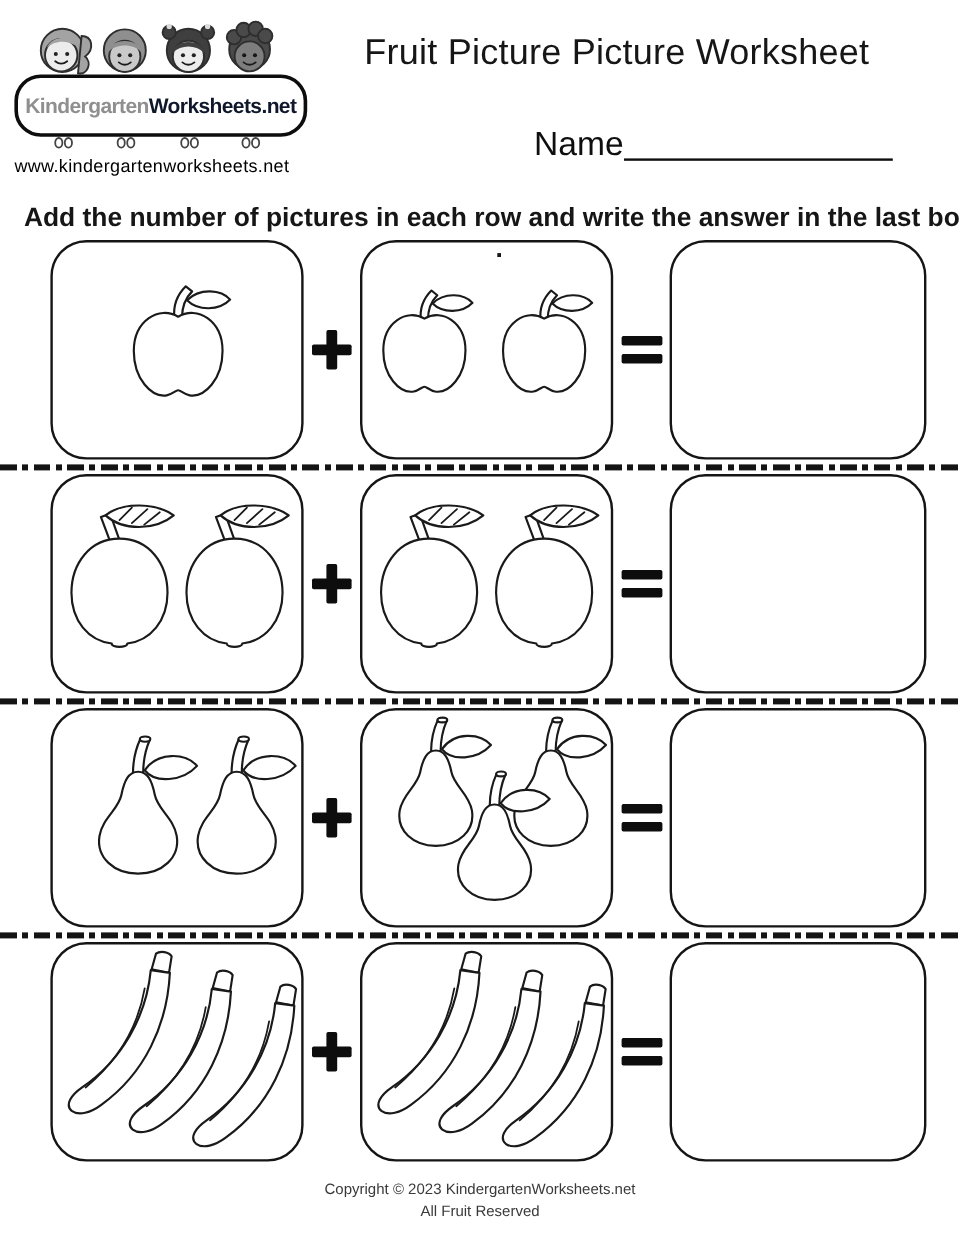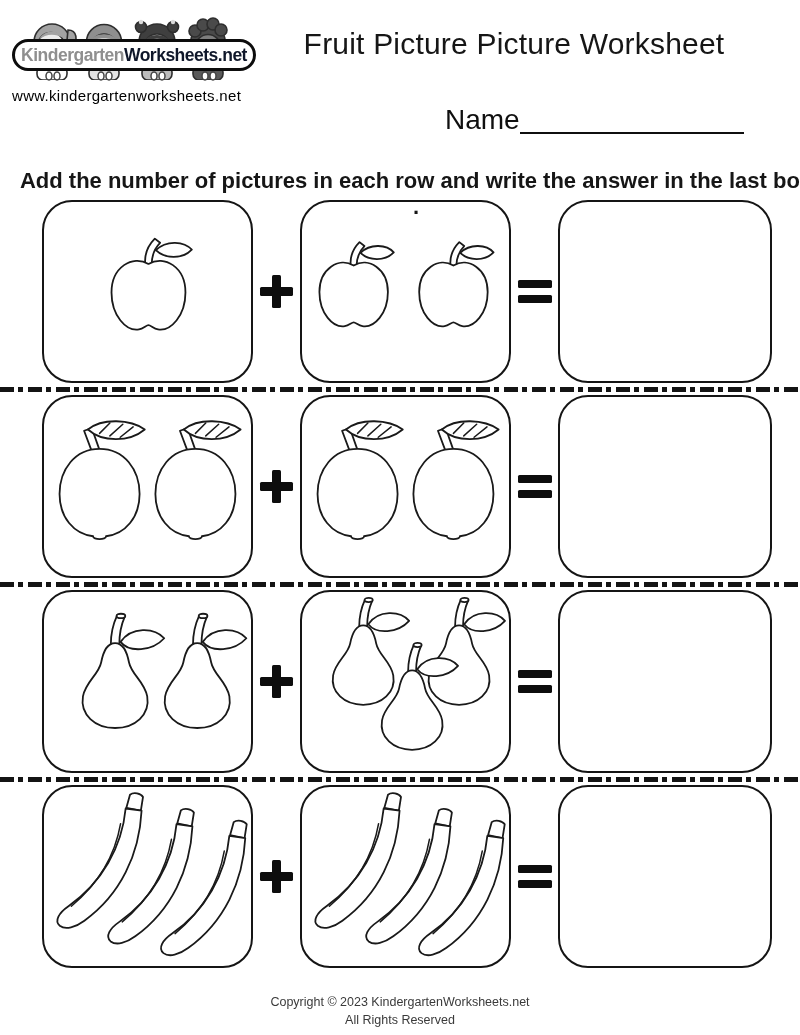--- a/index.html
+++ b/index.html
@@ -7,21 +7,21 @@
   body { font-family: "Liberation Sans", "DejaVu Sans", sans-serif; color: #141414; position: relative; }
 
   .sr { position: absolute; width: 1px; height: 1px; overflow: hidden; clip: rect(0 0 0 0); white-space: nowrap; }
 
   
   .header { position: relative; height: 200px; }
 
   .logo { position: absolute; left: 12px; top: 10px; width: 244px; }
   .logo-kids { position: absolute; left: 0; top: 4px; width: 244px; height: 66px; z-index: 1; }
   .logo-banner {
-    position: relative; z-index: 2; margin-top: 29px; height: 32px;
+    position: relative; z-index: 2; margin-top: 52px; height: 52px;
     border: 3px solid #0d0d0d; border-radius: 22px; background: #fff;
     display: flex; align-items: center; justify-content: center; white-space: nowrap;
     font-weight: bold; font-size: 17.5px; letter-spacing: -0.5px;
   }
   .logo-banner .gray { color: #8f8f8f; }
   .logo-banner .black { color: #0f172a; }
   .logo-feet { position: relative; z-index: 2; width: 244px; height: 12px; display: block; }
   .logo-url { margin-top: 4px; font-size: 15px; color: #000000; letter-spacing: 0.3px; }
 
   .title { position: absolute; top: 27px; left: 240px; width: 548px; text-align: center;
@@ -49,21 +49,21 @@
   .plus { position: relative; width: 33px; height: 33px; }
   .plus .h { position: absolute; left: 0; top: 12.2px; width: 33px; height: 8.6px; background: #0d0d0d; border-radius: 1.5px; }
   .plus .v { position: absolute; left: 12.2px; top: 0; width: 8.6px; height: 33px; background: #0d0d0d; border-radius: 1.5px; }
   .equals { display: flex; flex-direction: column; gap: 7px; }
   .equals .bar { width: 34px; height: 8px; background: #0d0d0d; border-radius: 1.5px; }
 
   .separator { height: 5px; margin: 3.5px 0; background:
     repeating-linear-gradient(90deg, #141414 0 14px, transparent 14px 18.5px, #141414 18.5px 23.5px, transparent 23.5px 28px); }
 
   
-  .footer { margin-top: 26px; text-align: center; font-size: 12.5px; color: #3a3a3a; line-height: 1.4; }
+  .footer { margin-top: 15px; text-align: center; font-size: 12.5px; color: #3a3a3a; line-height: 1.4; }
 
   
   .ln   { fill: #fff; stroke: #1a1a1a; stroke-width: 1.8; vector-effect: non-scaling-stroke; stroke-linejoin: round; }
   .nf   { fill: none; stroke: #1a1a1a; stroke-width: 1.5; vector-effect: non-scaling-stroke; stroke-linecap: round; }
   .kid-ln { stroke: #2e2e2e; stroke-width: 1.6; }
 </style>
 </head>
 <body>
 
 <svg width="0" height="0" style="position:absolute" aria-hidden="true">
@@ -294,14 +294,14 @@
           <div class="bar"></div>
           <div class="bar"></div>
         </div>
       </div>
       <div class="box answer"></div>
     </section>
   </main>
 
 <div class="footer">
   <div>Copyright © 2023 KindergartenWorksheets.net</div>
-  <div>All Rights Reserved</div>
+  <div>All Fruit Reserved</div>
 </div>
 
 </body></html>

